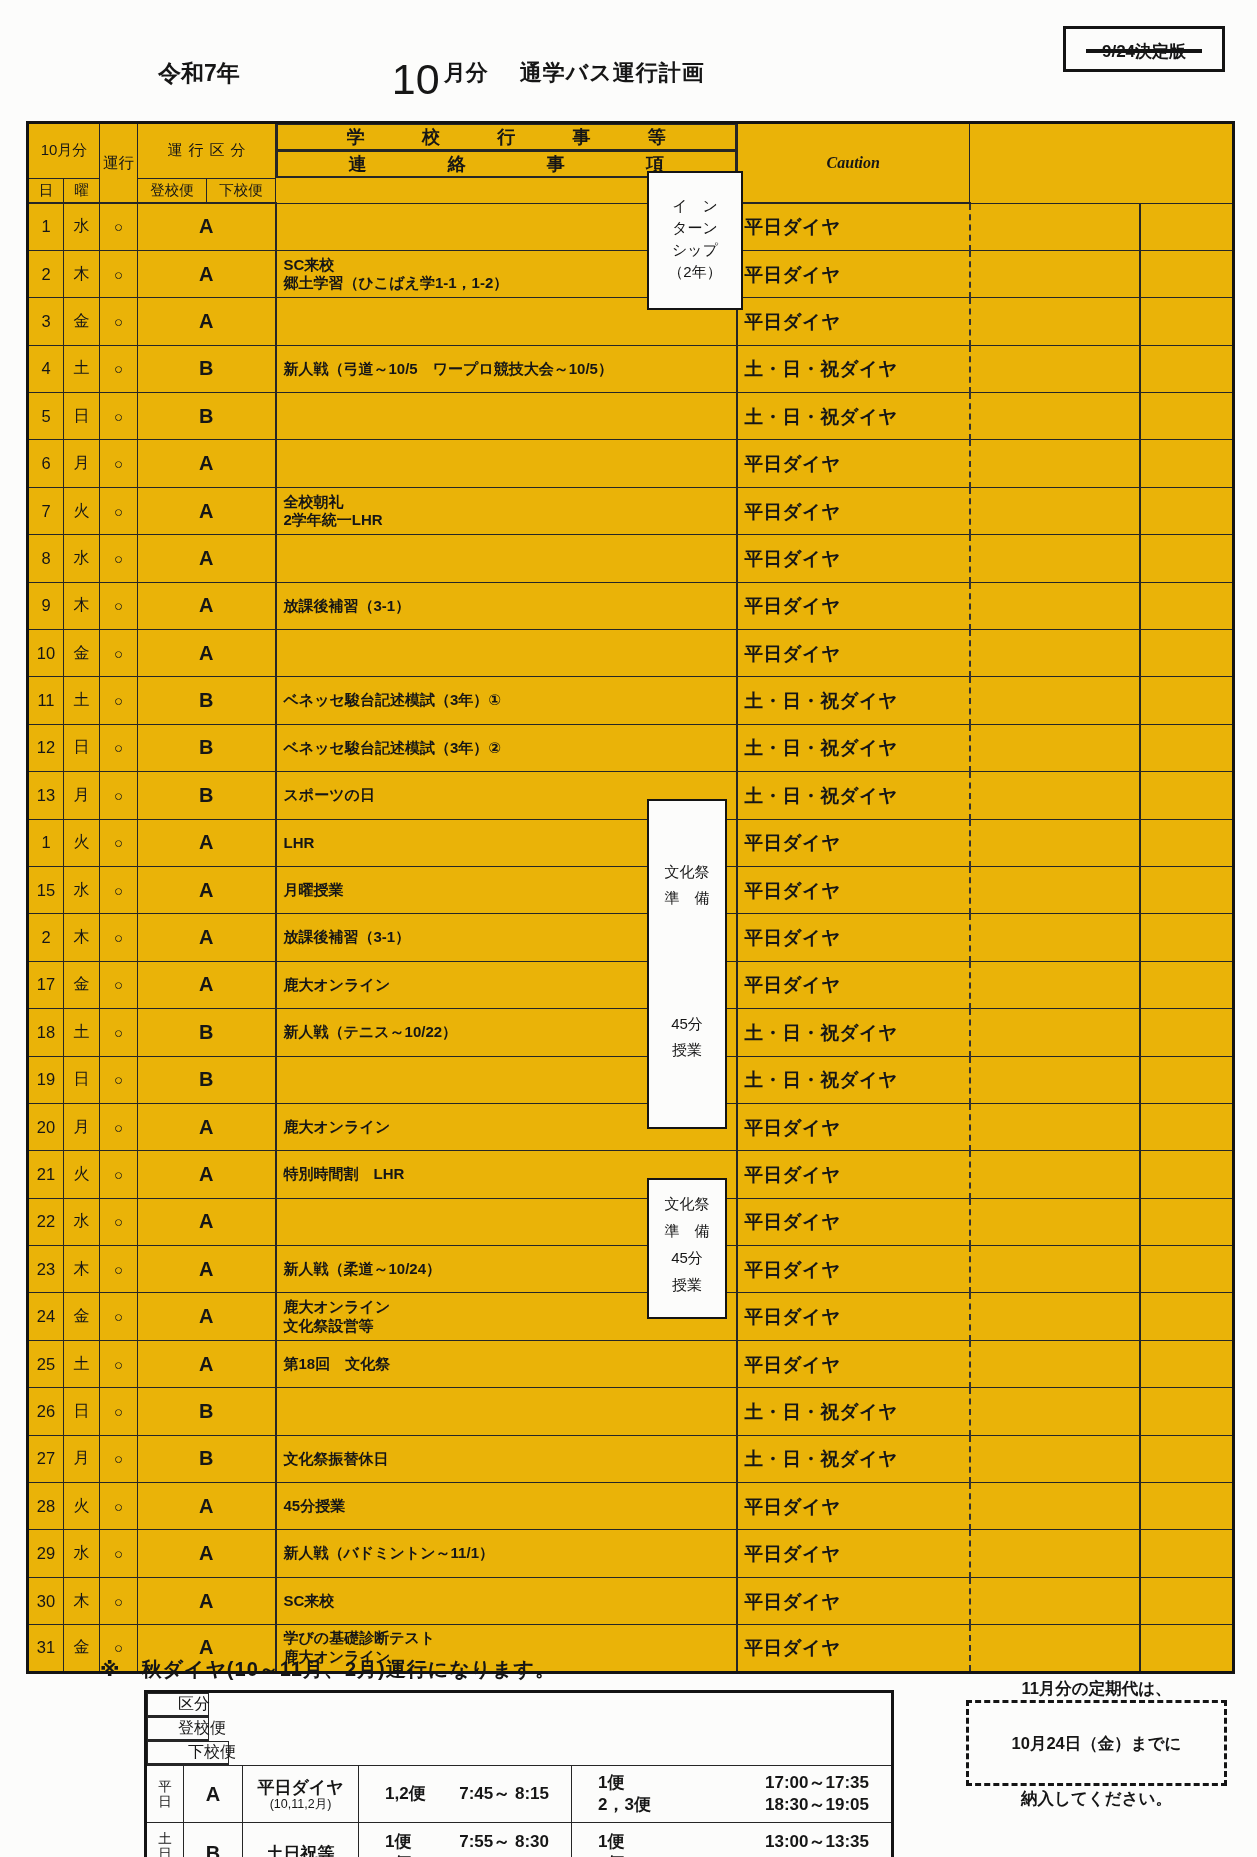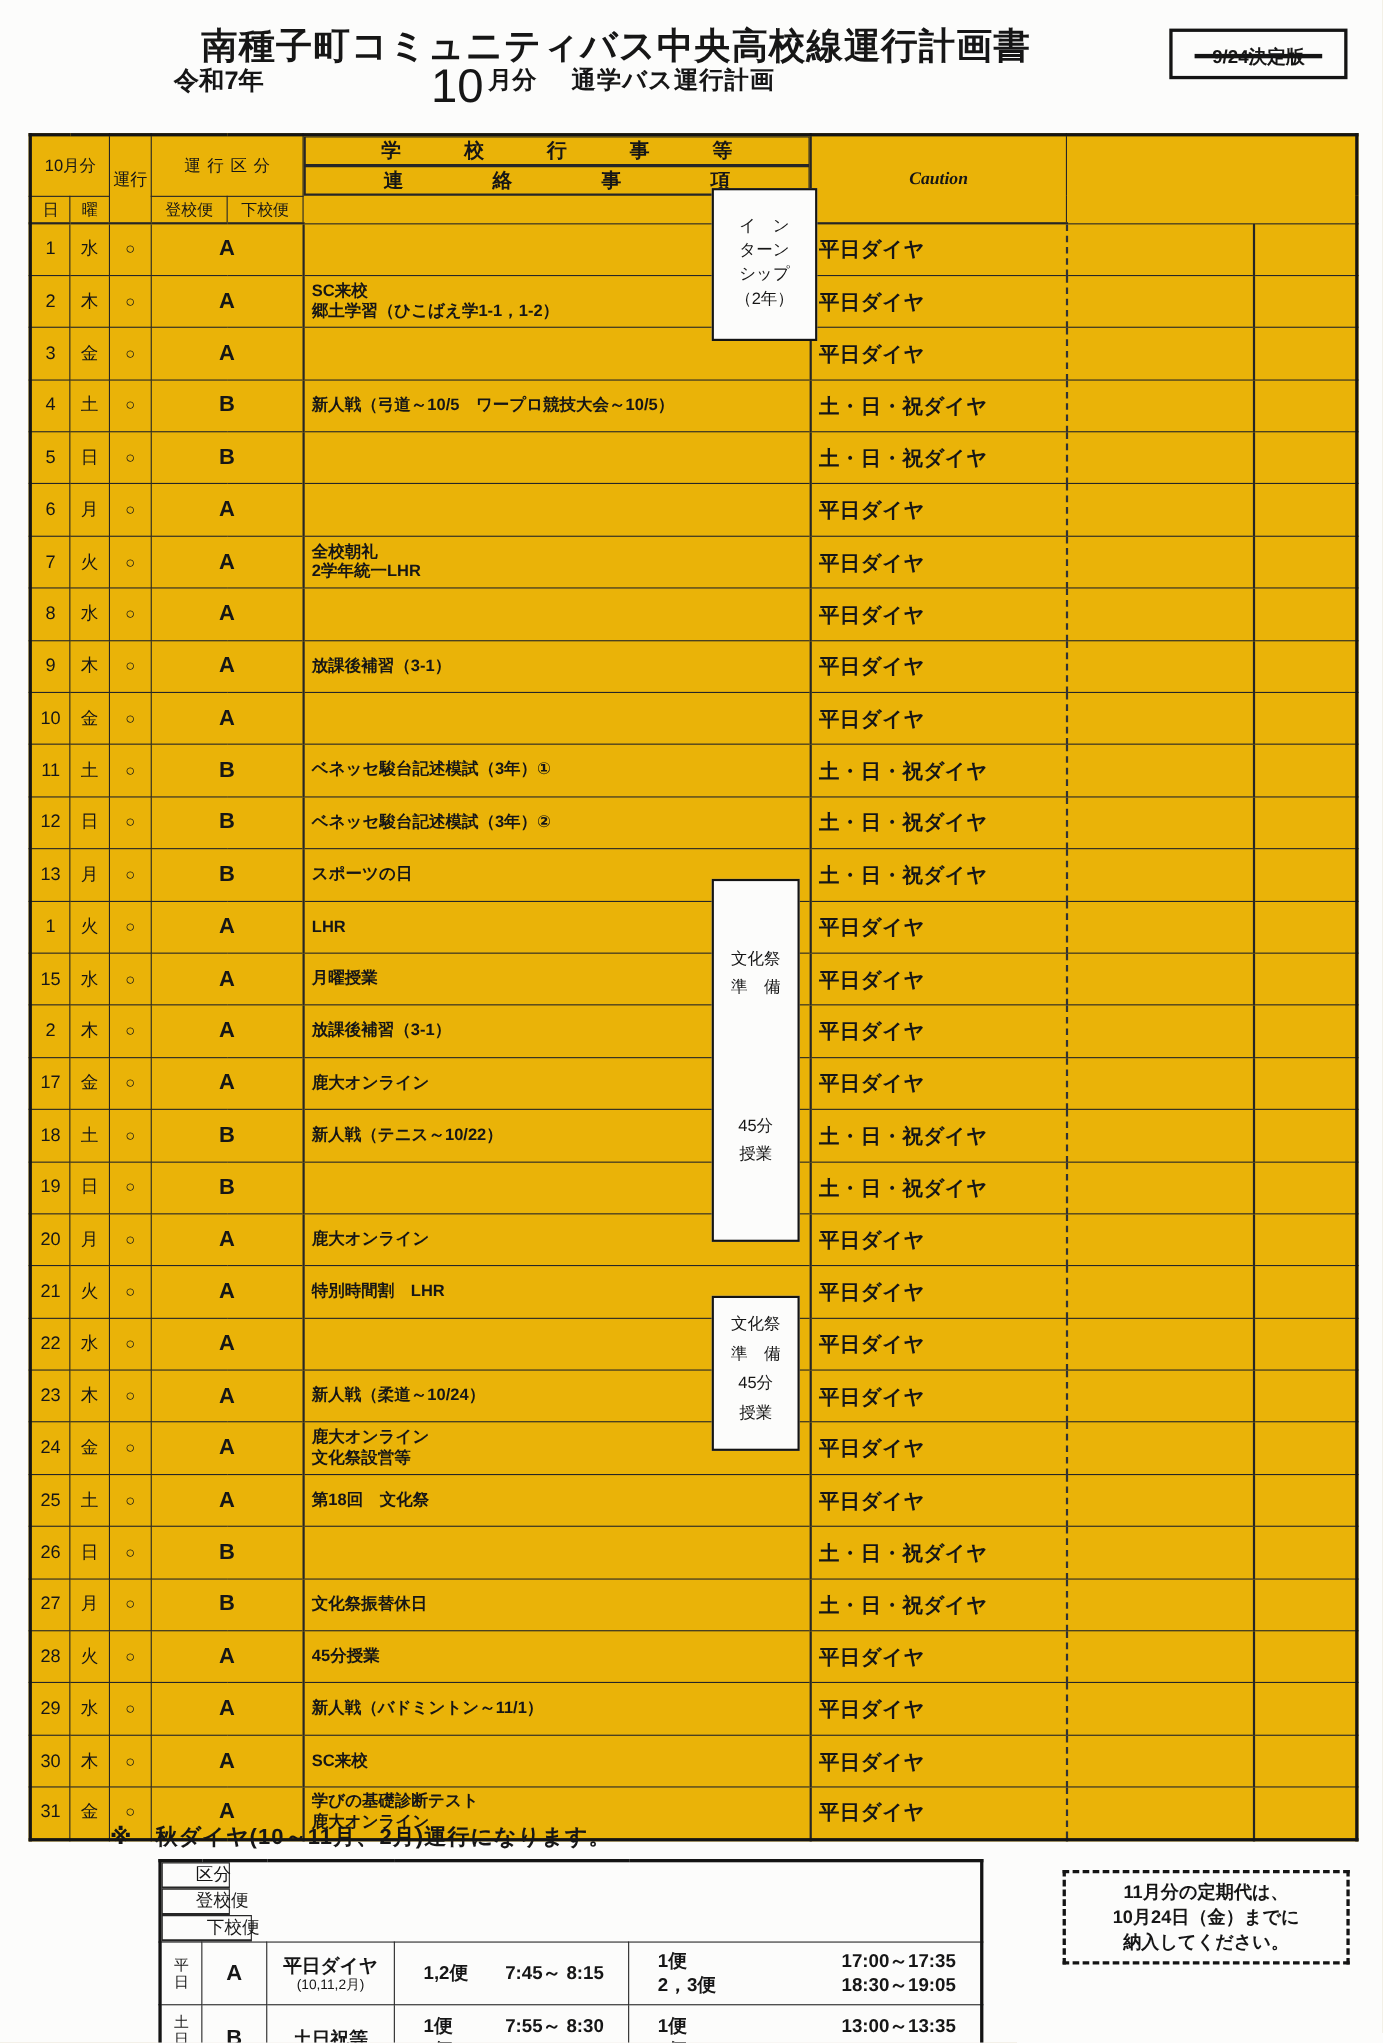--- a/index.html
+++ b/index.html
@@ -64,28 +64,27 @@
   .bt-side{font-size:13.5px;font-weight:400;}
   .bt-side-inner{width:16px;margin:0 auto;line-height:15px;word-break:break-all;}
   .bt-letter{font-size:20px;font-weight:700;}
   .bt-name{font-size:17px;font-weight:700;line-height:19px;}
   .bt-name-sub{font-size:12.5px;font-weight:400;line-height:14px;}
   .bt-times{font-size:17px;font-weight:700;}
   .tl{display:flex;justify-content:space-between;padding:0 22px 0 26px;line-height:22px;}
   .tl-time{font-family:"Liberation Sans","DejaVu Sans",sans-serif;}
 
   
-  #notice-box{position:absolute;left:966px;top:1700px;width:261px;height:86px;border:3.5px dashed #141414;box-sizing:border-box;display:flex;flex-direction:column;justify-content:center;text-align:center;font-size:16.5px;font-weight:700;line-height:23px;background:#fcfcfb;}
+  #notice-box{position:absolute;left:966px;top:1700px;width:261px;height:86px;border:3.5px dashed #141414;box-sizing:border-box;display:flex;flex-direction:column;justify-content:center;text-align:center;font-size:16.5px;font-weight:700;line-height:23px;background:#fcfcfb;gap:32px;}
 </style>
 </head>
 <body>
 
 <div id="page">
 
-  <div id="doc-title">南種子町コミュニティバス中央高校線運行計画書</div>
 
   <div id="badge">
     <div id="badge-inner">9/24決定版</div>
   </div>
 
   <div id="subtitle">
     <span id="sub-era">令和7年</span>
     <span id="sub-month-big">10</span>
     <span id="sub-month-suffix">月分</span>
     <span id="sub-plan">通学バス運行計画</span>

